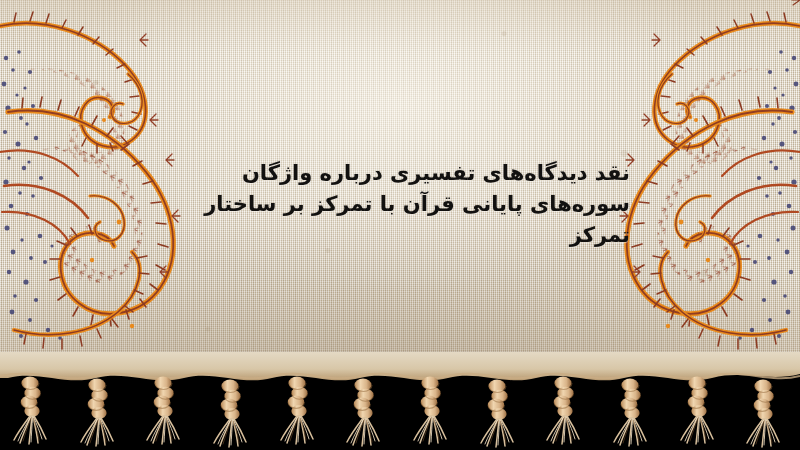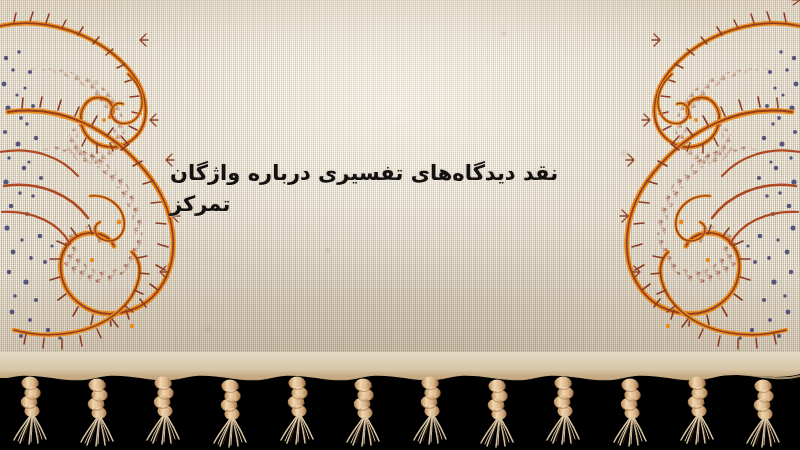--- a/index.html
+++ b/index.html
@@ -46,21 +46,21 @@
   }
 
   
   .orn{position:absolute;top:0;height:360px;width:265px;pointer-events:none;}
   .orn-left{left:0;}
   .orn-right{right:0;transform:scaleX(-1);}
 
   
   #title-block{
     position:absolute; left:50%; top:158px; transform:translateX(-50%);
-    width:460px; text-align:left;
+    width:460px; text-align:right;
     direction:rtl;
     z-index:6;
   }
   .title-line{
     font-family:"DejaVu Sans","Liberation Sans",sans-serif;
     font-weight:bold;
     font-size:21px;
     line-height:31px;
     color:#121110;
     letter-spacing:0px;
@@ -304,20 +304,21 @@
         <circle cx="119" cy="222" r="2.4"></circle>
           <circle cx="104" cy="120" r="2.0"></circle>
         <circle cx="92" cy="260" r="2.2"></circle>
           <circle cx="132" cy="326" r="2.2"></circle>
       </g>
     </g>
   </svg>
 
   <div id="title-block">
     <div class="title-line l1">نقد دیدگاه‌های تفسیری درباره واژگان</div>
+    <div class="title-line l2">سوره‌های پایانی قرآن با تمرکز بر ساختار</div>
     <div class="title-line l3">تمرکز</div>
   </div>
 
   <svg id="fringe" viewBox="0 0 800 98" aria-hidden="true">
     <defs>
       <linearGradient id="cordg" x1="0" y1="0" x2="1" y2="0">
         <stop offset="0%" stop-color="#b98a58"></stop>
         <stop offset="35%" stop-color="#f0d6b0"></stop>
         <stop offset="70%" stop-color="#d9b489"></stop>
         <stop offset="100%" stop-color="#9e7044"></stop>

